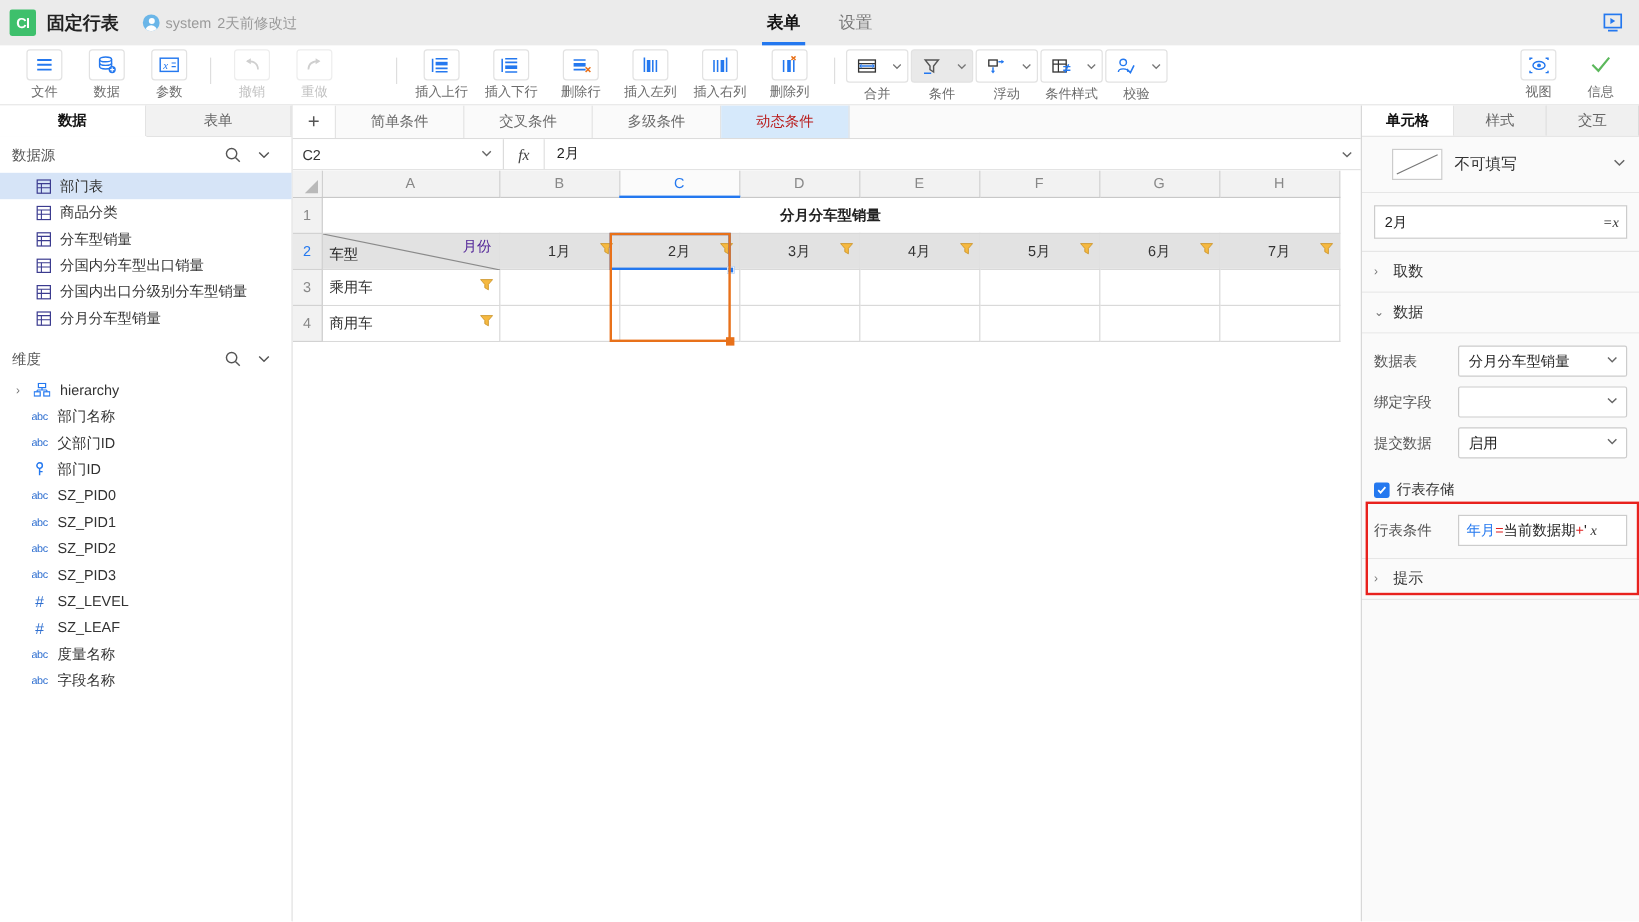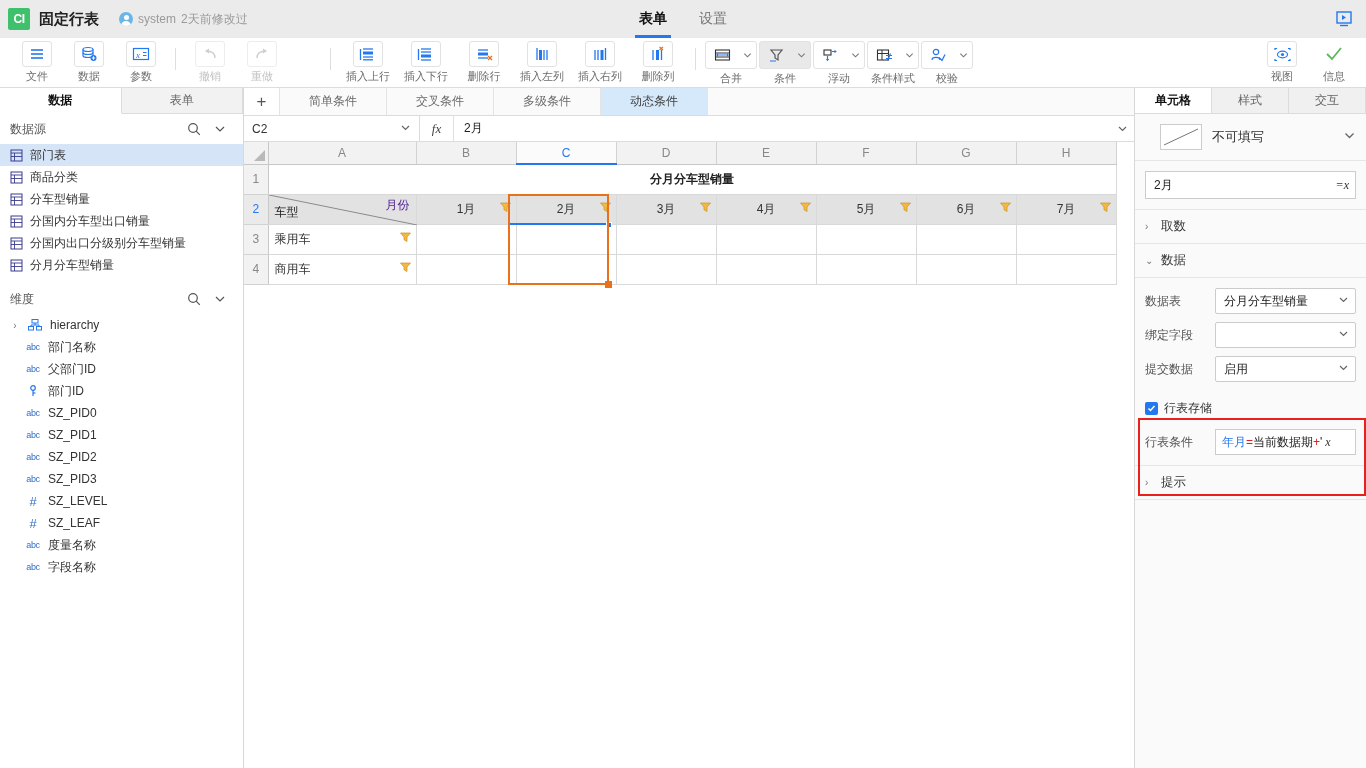--- a/index.html
+++ b/index.html
@@ -122,21 +122,21 @@
   }
   .lp-section-hd {
     height: 30px; display: flex; align-items: center; padding: 0 10px;
     font-size: 12px; color: #555;
   }
   .lp-section-hd .sp { flex: 1; }
   .lp-section-hd .act { width: 26px; display: flex; align-items: center; justify-content: center; cursor: pointer; }
   .lp-list { }
   .lp-row {
     height: 22px; display: flex; align-items: center; gap: 7px;
-    padding-left: 10px; font-size: 12px; color: #333; cursor: pointer;
+    padding-left: 30px; font-size: 12px; color: #333; cursor: pointer;
   }
   .lp-row.selected { background: #d6e4f7; }
   .ico-table { width: 13px; height: 13px; }
   .tree-row {
     height: 22px; display: flex; align-items: center; font-size: 12px; color: #333;
     padding-left: 10px; gap: 6px; cursor: pointer;
   }
   .tree-arrow { width: 10px; color: #777; font-size: 10px; text-align: center; }
   .abc-tag { color: #2f6fd0; font-size: 9px; width: 18px; text-align: center; font-weight: normal; letter-spacing: -0.3px; }
   .hash-tag { color: #2f6fd0; font-size: 13px; width: 18px; text-align: center; }
@@ -154,21 +154,21 @@
   }
   .cond-add {
     width: 36px; display: flex; align-items: center; justify-content: center;
     font-size: 17px; color: #555; border-right: 1px solid #e4e4e4; cursor: pointer;
     background: #fff;
   }
   .cond-tab {
     width: 107px; display: flex; align-items: center; justify-content: center;
     font-size: 12px; color: #6a6a6a; border-right: 1px solid #e4e4e4; cursor: pointer;
   }
-  .cond-tab.active { background: #d6e9fb; color: #404040; }
+  .cond-tab.active { background: #d6e9fb; color: #b91c1c; }
   .formula-bar {
     height: 26px; display: flex; align-items: stretch;
     border-bottom: 1px solid #dcdcdc; background: #fff;
   }
   .namebox {
     width: 176px; display: flex; align-items: center; padding: 0 8px;
     border-right: 1px solid #dcdcdc; font-size: 12px; color: #333; cursor: pointer;
   }
   .namebox .sp { flex: 1; }
   .fx {

